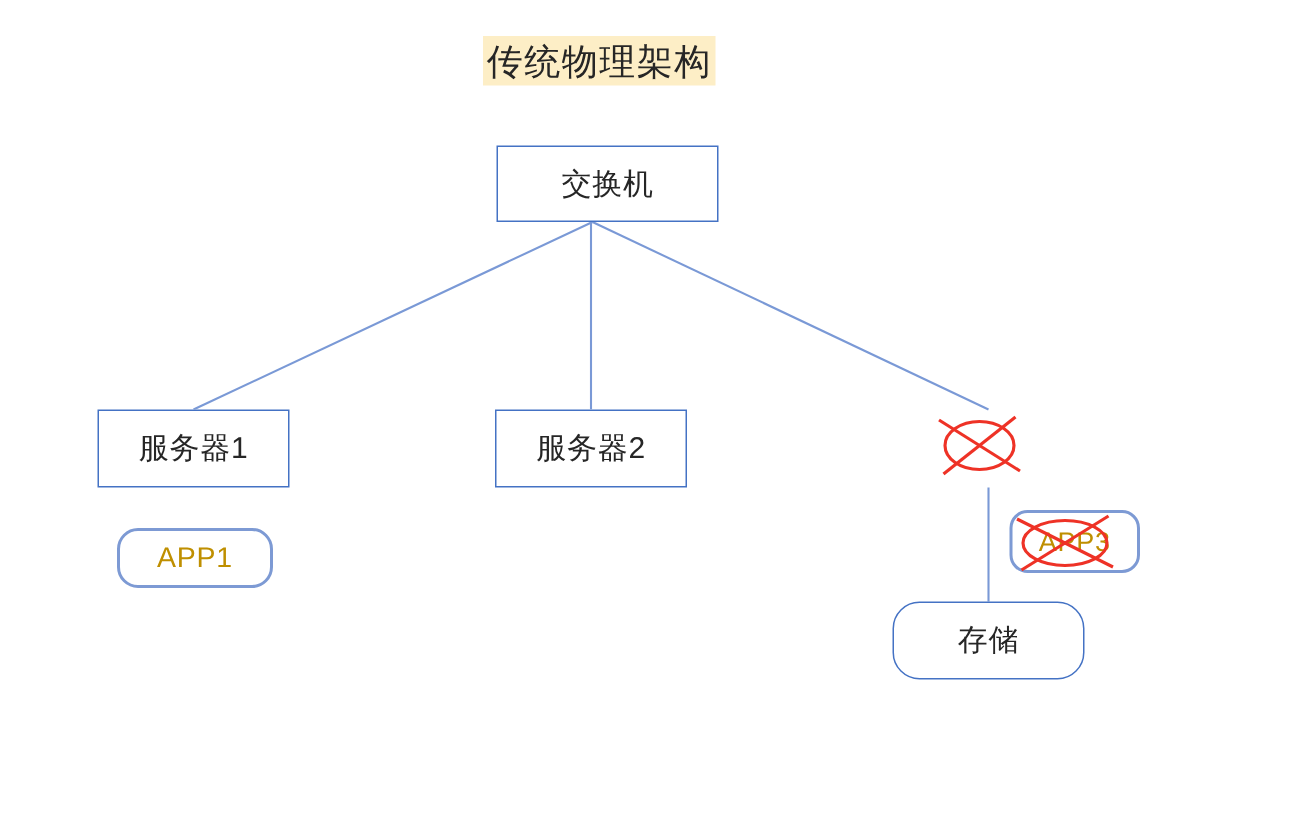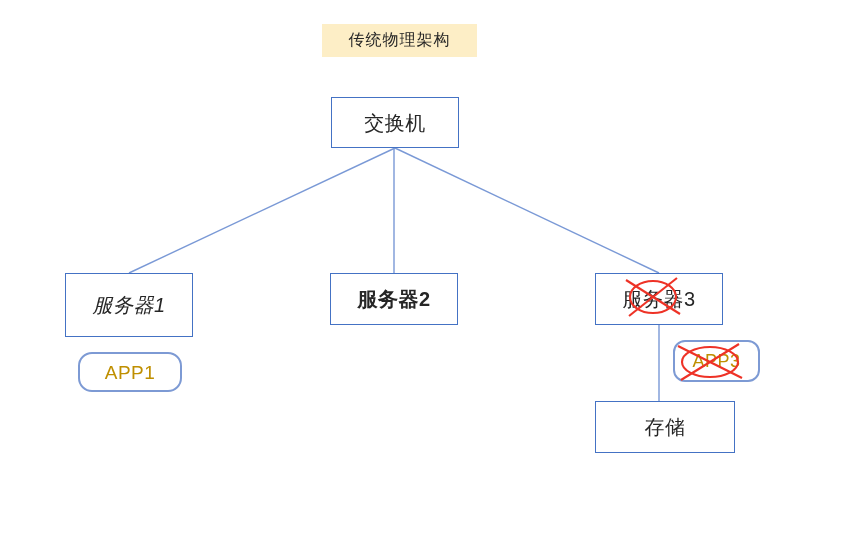--- a/index.html
+++ b/index.html
@@ -27,31 +27,31 @@
     border:2px solid var(--rounded-border,#7d9ad4);
     border-radius:14px;
     color:var(--app-text,#bf8f00);
     font-size:19px;letter-spacing:0.5px;
   }
   .title{
     position:absolute;z-index:2;
     left:322px;top:24px;width:155px;height:33px;
     background:var(--title-bg,#fdeec6);
     display:flex;align-items:center;justify-content:center;
-    font-size:16px;color:var(--text,#262626);
+    font-size:24px;color:var(--text,#262626);
     letter-spacing:1px;
   }
-  #n-switch {left:331px;top:97px;width:128px;height:51px;}
-  #n-server1{left:65px; top:273px;width:128px;height:64px;font-style:italic;}
-  #n-server2{left:330px;top:273px;width:128px;height:52px;font-weight:bold;}
+  #n-switch {left:331px;top:97px;width:148px;height:51px;}
+  #n-server1{left:65px; top:273px;width:128px;height:52px;}
+  #n-server2{left:330px;top:273px;width:128px;height:52px;}
   #n-server3{left:595px;top:273px;width:128px;height:52px;}
   #n-app1   {left:78px; top:352px;width:104px;height:40px;}
   #n-app2   {left:342px;top:352px;width:103px;height:56px;}
   #n-app3   {left:673px;top:340px;width:87px;height:42px;border-radius:12px;font-size:18px;}
-  #n-storage{left:595px;top:401px;width:140px;height:52px;}
+  #n-storage{left:595px;top:401px;width:128px;height:52px;border-radius:18px;}
   .edge{stroke:var(--line,#7a99d6);stroke-width:1.4;fill:none;}
   .mark-ellipse{stroke:var(--cross,#ee3226);stroke-width:2.1;fill:none;}
   .mark-line{stroke:var(--cross,#ee3226);stroke-width:2.1;}
 </style>
 </head>
 <body>
 
 <div class="canvas">
 
   <div class="title">传统物理架构</div>
@@ -59,21 +59,20 @@
   <svg class="layer edges-layer" width="865" height="551">
       <line x1="395" y1="148" x2="129" y2="273" class="edge"></line>
       <line x1="394" y1="148" x2="394" y2="273" class="edge"></line>
       <line x1="395" y1="148" x2="659" y2="273" class="edge"></line>
       <line x1="659" y1="325" x2="659" y2="401" class="edge"></line>
     </svg>
 
   <div class="node rect" id="n-switch">交换机</div>
   <div class="node rect" id="n-server1">服务器1</div>
   <div class="node rect" id="n-server2">服务器2</div>
-  <div class="node rect" id="n-server3">服务器3</div>
   <div class="node rounded" id="n-app1">APP1</div>
   <div class="node rounded" id="n-app3">APP3</div>
   <div class="node rect" id="n-storage">存储</div>
 
   <svg class="layer marks-layer" width="865" height="551">
       <ellipse cx="653" cy="297" rx="23" ry="16" class="mark-ellipse"></ellipse>
       <line x1="626" y1="280" x2="680" y2="314" class="mark-line"></line>
       <line x1="677" y1="278" x2="629" y2="316" class="mark-line"></line>
       <ellipse cx="710" cy="362" rx="28" ry="15" class="mark-ellipse"></ellipse>
       <line x1="678" y1="346" x2="742" y2="378" class="mark-line"></line>

